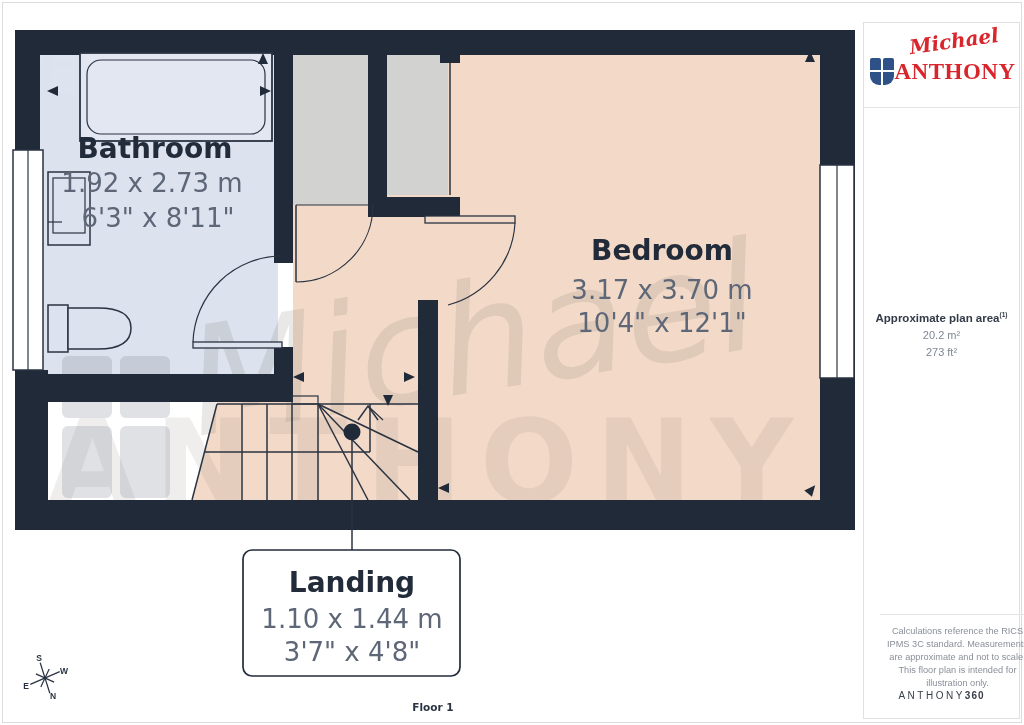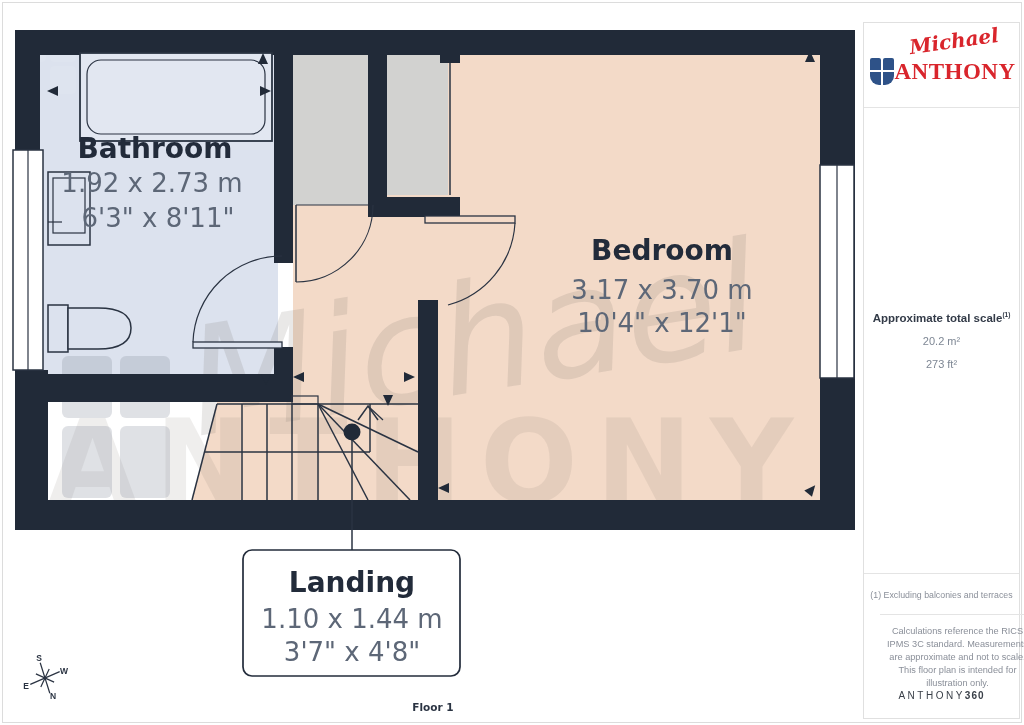--- a/index.html
+++ b/index.html
@@ -28,21 +28,21 @@
   .sh-br{left:13px;top:14px;width:11px;height:13px;border-radius:0 0 9px 0;}
   .logo-script{position:absolute;left:30px;top:6px;width:120px;text-align:center;
         font-family:"DejaVu Serif",serif;font-style:italic;font-weight:bold;font-size:20px;
         color:#D9252C;transform:rotate(-8deg);}
   .logo-caps{position:absolute;left:28px;top:36px;width:126px;text-align:center;
         font-family:"Liberation Serif",serif;font-weight:bold;font-size:23px;letter-spacing:.5px;
         color:#D9252C;}
   .area-block{position:absolute;left:0;top:288px;width:100%;text-align:center;}
   .area-label{font-size:11.5px;font-weight:bold;color:#333B48;}
   .area-label sup{font-size:6.5px;}
-  .area-val{font-size:11px;color:#7E8794;margin-top:11px;}
+  .area-val{font-size:11px;color:#7E8794;margin-top:5px;}
   .fn1{position:absolute;left:0;top:550px;width:100%;height:41px;border-top:1px solid #e4e4e4;
         display:flex;align-items:center;justify-content:center;font-size:8.8px;color:#8A8F99;
         white-space:nowrap;}
   .disclaimer{position:absolute;left:16px;top:591px;width:100%;border-top:1px solid #e4e4e4;}
   .disclaimer-text{width:144px;margin:10px auto 0;text-align:center;font-size:9.2px;
         line-height:13px;color:#8A8F99;}
   .brand{position:absolute;left:0;top:667px;width:100%;text-align:center;font-size:10px;
         letter-spacing:2.5px;color:#3A4049;}
   .brand b{letter-spacing:1px;}
 </style>
@@ -200,26 +200,25 @@
         <div class="sh-tl"></div>
           <div class="sh-tr"></div>
           <div class="sh-bl"></div>
           <div class="sh-br"></div>
       </div>
       <div class="logo-script">Michael</div>
       <div class="logo-caps">ANTHONY</div>
     </div>
 
     <div class="area-block">
-      <div class="area-label"><span>Approximate total scale</span><sup>(1)</sup></div>
+      <div class="area-label"><span>Approximate plan area</span><sup>(1)</sup></div>
       <div class="area-val">20.2 m²</div>
       <div class="area-val">273 ft²</div>
     </div>
 
-    <div class="fn1">(1) Excluding balconies and terraces</div>
 
     <div class="disclaimer">
       <div class="disclaimer-text">Calculations reference the RICS IPMS 3C standard. Measurements are approximate and not to scale. This floor plan is intended for illustration only.</div>
     </div>
 
     <div class="brand"><span>ANTHONY</span><b>360</b></div>
   </div>
 </div>
 
 </body></html>

